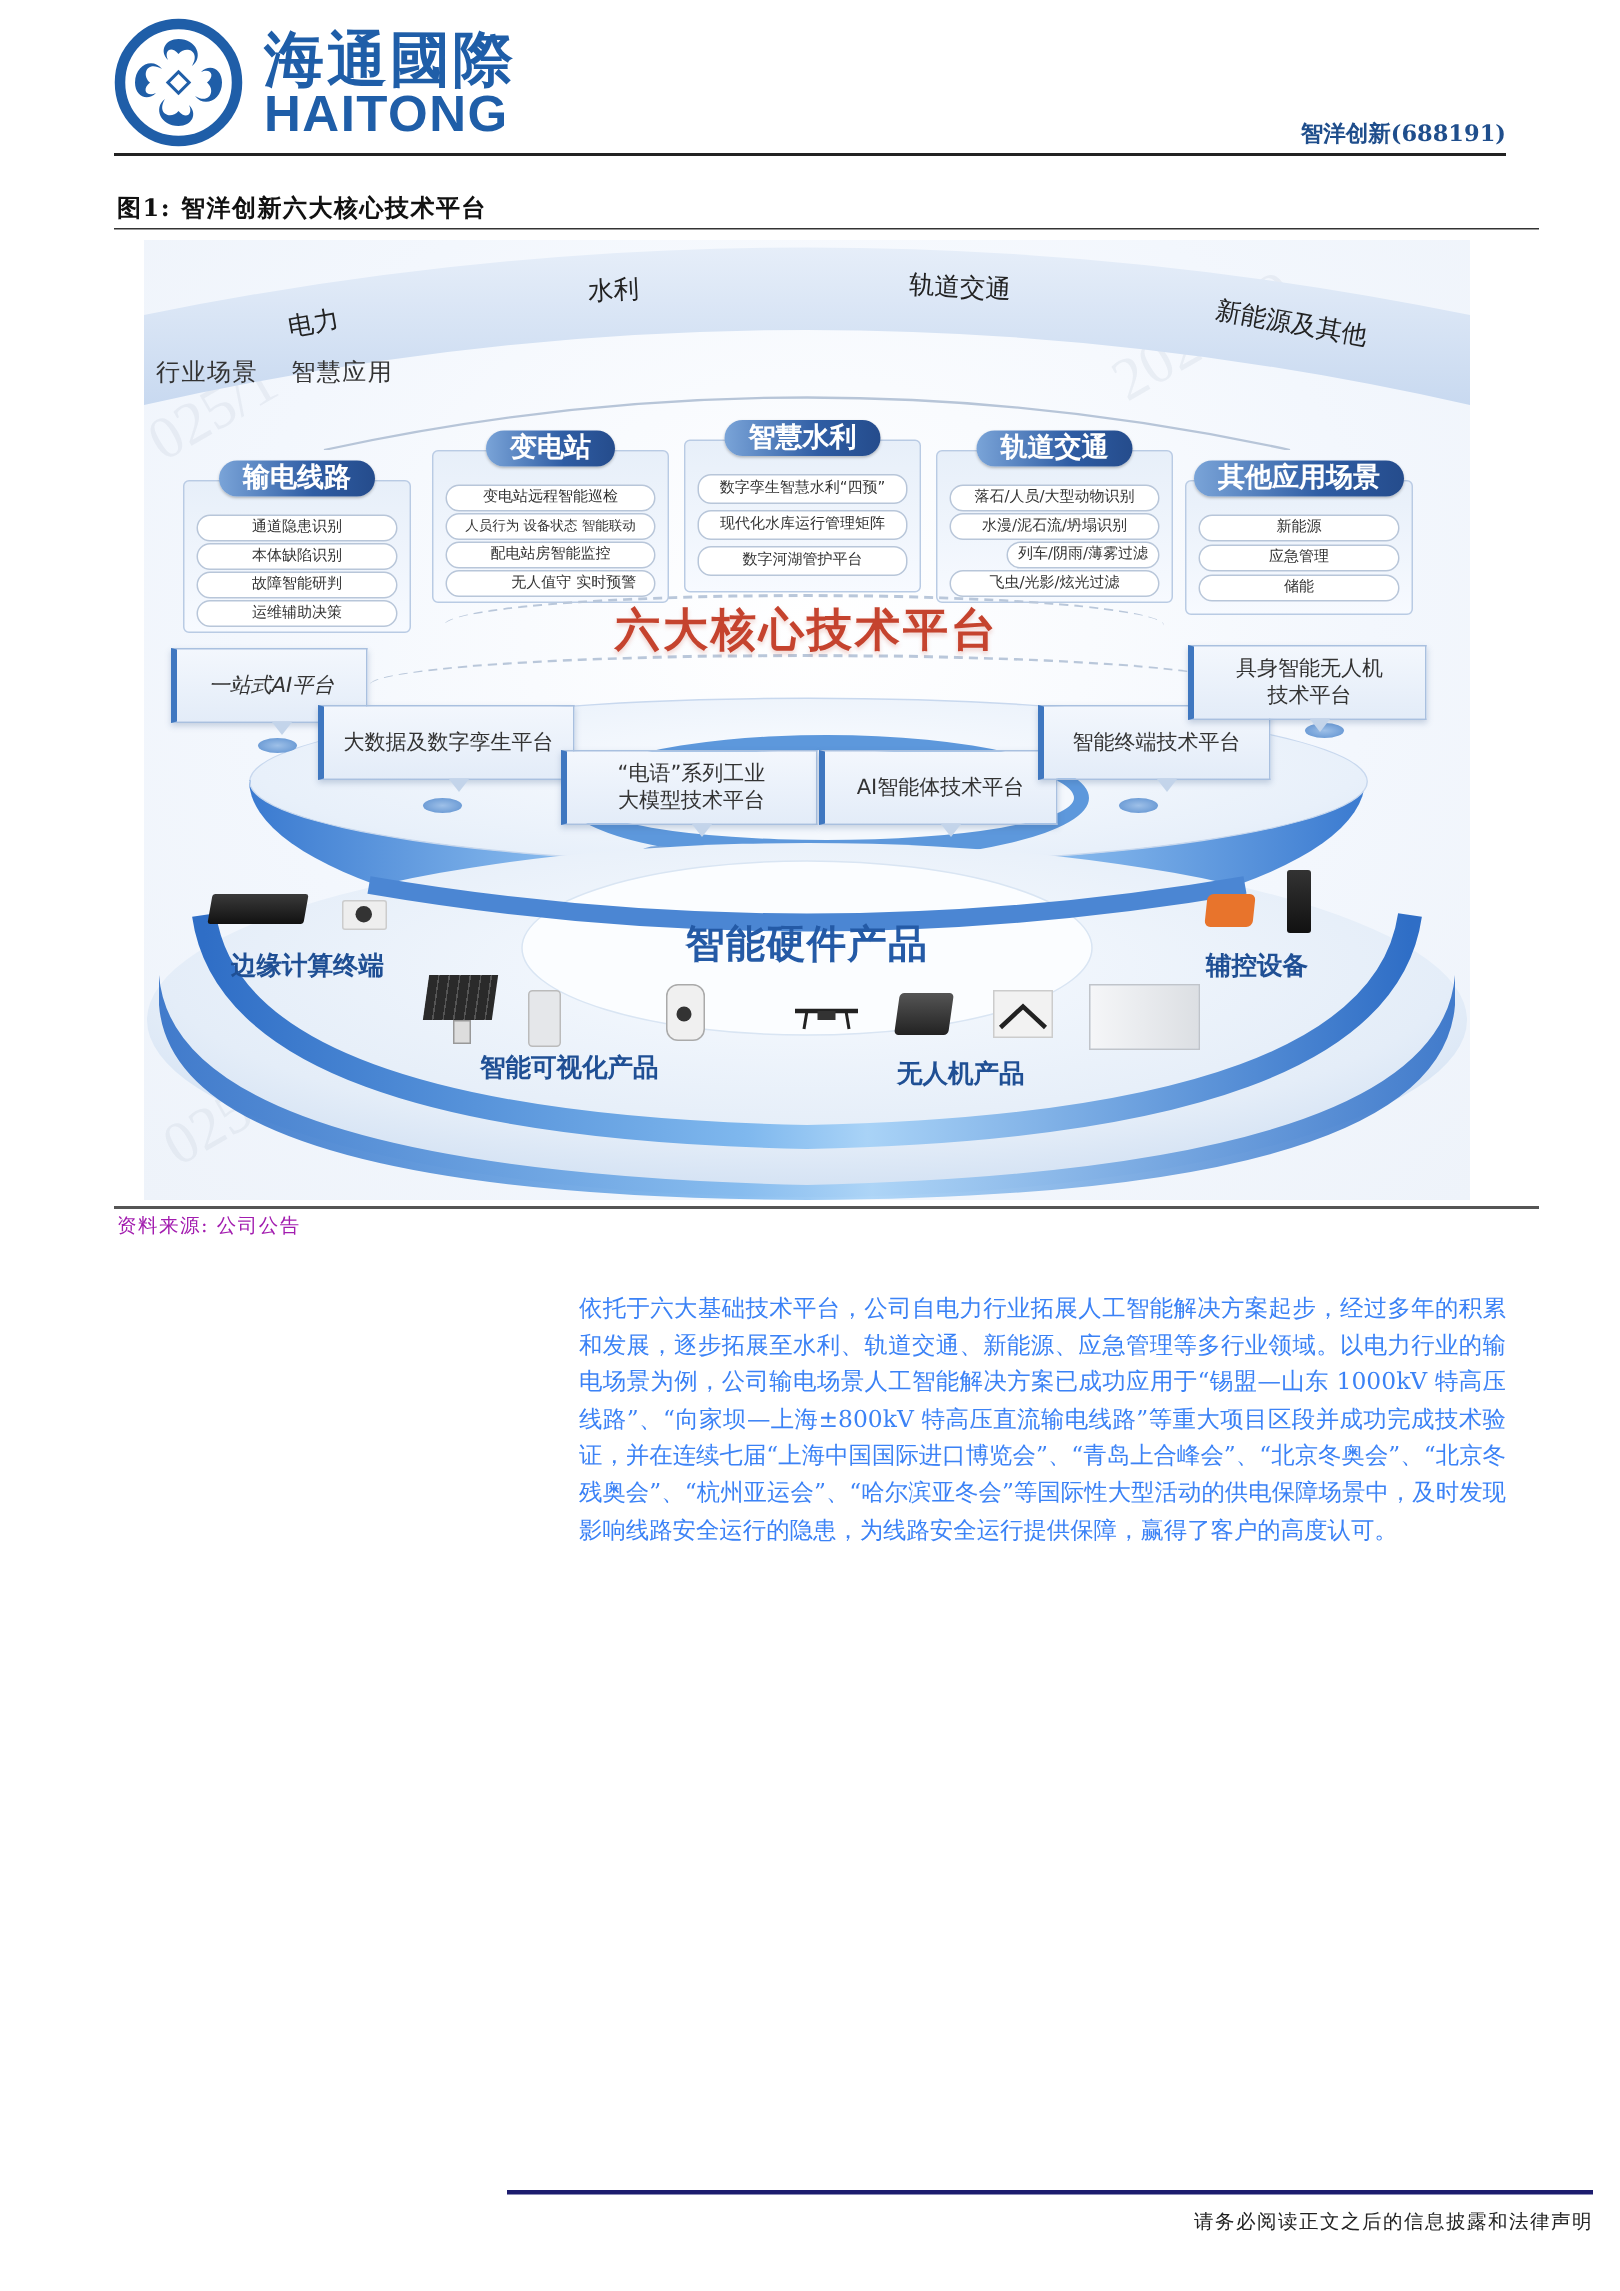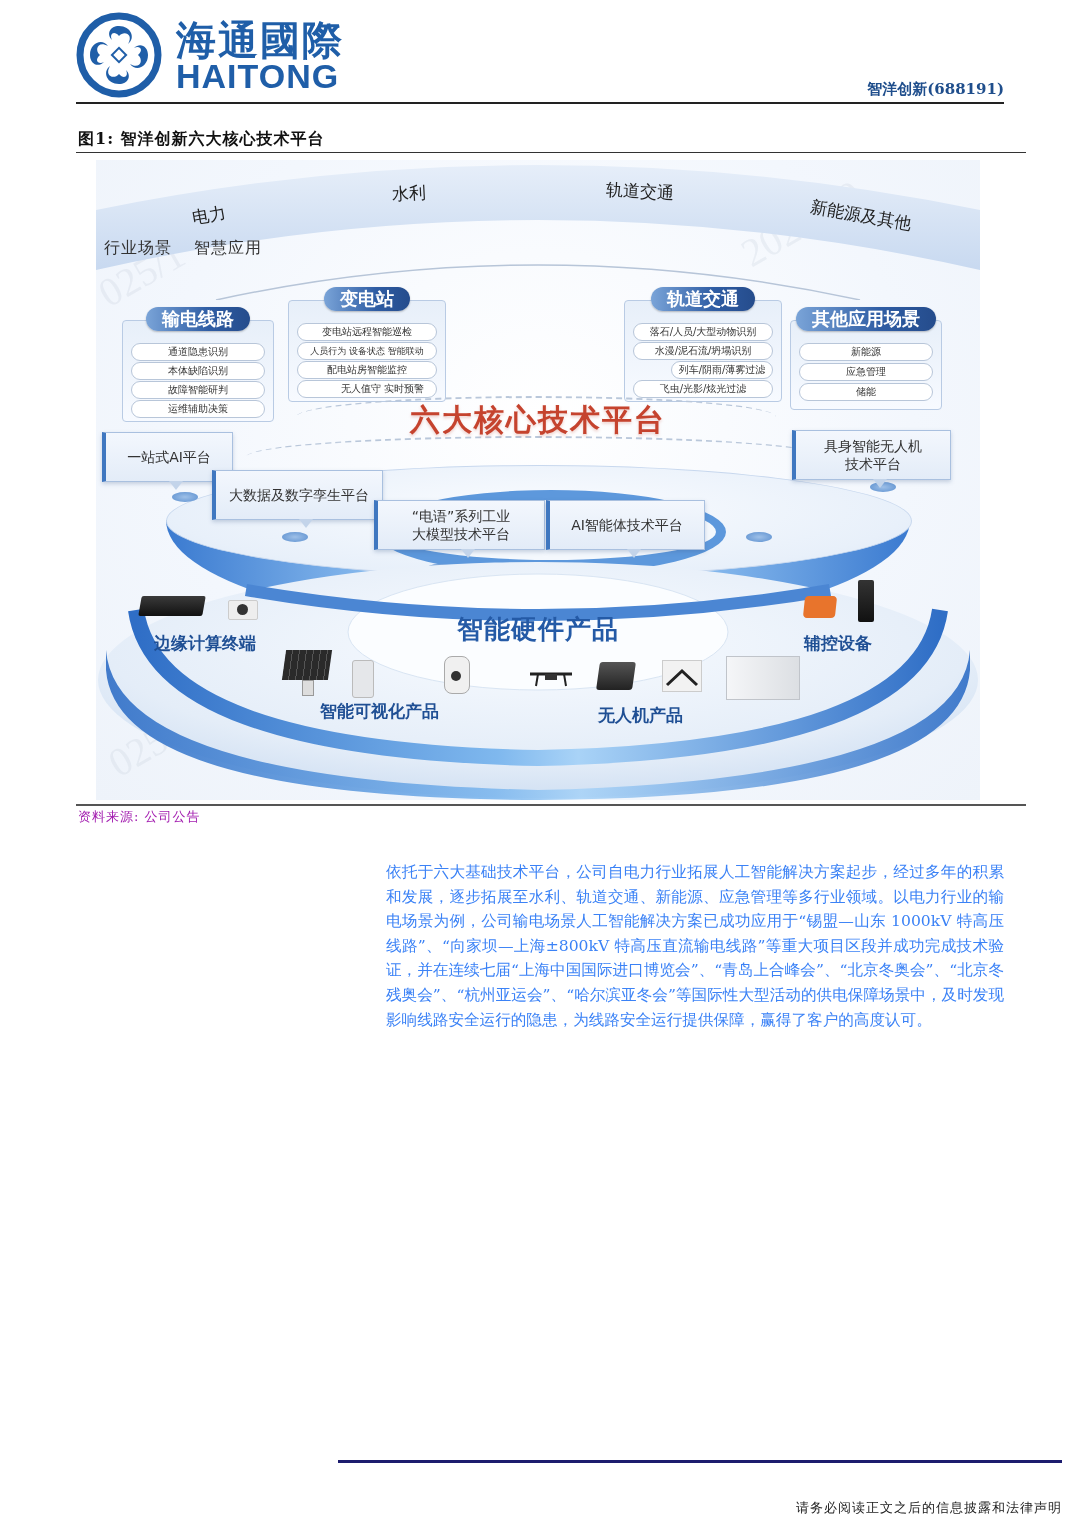--- a/index.html
+++ b/index.html
@@ -55,21 +55,21 @@
 
   .watermark { position:absolute; font-size:40px; color:rgba(180,190,205,.18); transform:rotate(-30deg); font-family:"Liberation Serif",serif; }
 
   .src-line { left:76px; top:804px; width:950px; height:2px; background:#555; }
   .source { left:78px; top:808px; font-size:13px; color:#a21caf; font-family:"DejaVu Serif",serif; letter-spacing:1px; }
 
   .body-text { left:386px; top:860px; width:618px; font-size:15.6px; line-height:24.6px; color:#3b82f6; text-align:justify;
                font-family:"DejaVu Serif",serif; }
 
   .foot-line { left:338px; top:1460px; width:724px; height:3px; background:#1c1c6e; }
-  .foot-note { right:18px; top:1472px; font-size:13px; color:#222; font-family:"DejaVu Serif",serif; letter-spacing:1px;margin-top:27px; }
+  .foot-note { right:18px; top:1472px; font-size:13px; color:#222; font-family:"DejaVu Serif",serif; letter-spacing:1px; }
 </style>
 </head>
 <body>
 
 <div class="abs logo">
   <svg width="86" height="86" viewBox="0 0 86 86">
     <circle cx="43" cy="43" r="39" fill="none" stroke="#1f5ea8" stroke-width="7"></circle>
     <g fill="#1f5ea8">
       <path d="M43 14 C55 14 60 26 52 32 C58 22 48 18 43 24 C38 18 33 22 36 28 C30 22 34 14 43 14Z"></path>
       <path d="M72 43 C72 55 60 60 54 52 C64 58 68 48 62 43 C68 38 64 33 58 36 C64 30 72 34 72 43Z"></path>
@@ -124,20 +124,26 @@
   </div>
 
   <div class="card" style="left:192px;top:140px;width:156px;height:100px;">
     <div class="card-hd">变电站</div>
     <div class="pill" style="top:22px;">变电站远程智能巡检</div>
     <div class="pill" style="top:41px;font-size:9px;">人员行为 设备状态 智能联动</div>
     <div class="pill" style="top:60px;">配电站房智能监控</div>
     <div class="pill" style="top:79px;padding-left:31px;">无人值守 实时预警</div>
   </div>
 
+  <div class="card" style="left:360px;top:133px;width:156px;height:100px;">
+    <div class="card-hd">智慧水利</div>
+    <div class="pill" style="top:22px;height:18px;line-height:18px;">数字孪生智慧水利“四预”</div>
+    <div class="pill" style="top:46px;height:18px;line-height:18px;">现代化水库运行管理矩阵</div>
+    <div class="pill" style="top:70px;height:18px;line-height:18px;">数字河湖管护平台</div>
+  </div>
 
   <div class="card" style="left:528px;top:140px;width:156px;height:100px;">
     <div class="card-hd">轨道交通</div>
     <div class="pill" style="top:22px;">落石/人员/大型动物识别</div>
     <div class="pill" style="top:41px;">水漫/泥石流/坍塌识别</div>
     <div class="pill" style="top:60px;margin-left:38px;">列车/阴雨/薄雾过滤</div>
     <div class="pill" style="top:79px;">飞虫/光影/炫光过滤</div>
   </div>
 
   <div class="card" style="left:694px;top:160px;width:150px;height:88px;">
@@ -155,25 +161,26 @@
   <div class="disc-top"></div>
   <div class="disc-ring"></div>
 
   <div class="dot" style="left:76px;top:332px;"></div>
   <div class="dot" style="left:186px;top:372px;"></div>
   <div class="dot" style="left:330px;top:404px;"></div>
   <div class="dot" style="left:508px;top:404px;"></div>
   <div class="dot" style="left:650px;top:372px;"></div>
   <div class="dot" style="left:774px;top:322px;"></div>
 
-  <div class="bubble" style="left:6px;top:272px;width:126px;height:48px;">一站式AI平台</div>
+  <div class="bubble" style="left:18px;top:272px;width:126px;height:48px;font-style:italic;">一站式AI平台</div>
   <div class="bubble" style="left:116px;top:310px;width:166px;height:48px;">大数据及数字孪生平台</div>
   <div class="bubble" style="left:278px;top:340px;width:166px;height:48px;white-space:pre-line;">“电语”系列工业
 大模型技术平台</div>
   <div class="bubble" style="left:450px;top:340px;width:154px;height:48px;">AI智能体技术平台</div>
+  <div class="bubble" style="left:596px;top:310px;width:150px;height:48px;">智能终端技术平台</div>
   <div class="bubble" style="left:696px;top:270px;width:154px;height:48px;white-space:pre-line;">具身智能无人机
 技术平台</div>
 
   <svg class="abs" style="left:0;top:390px;" width="884" height="250">
     <defs>
       <linearGradient id="ringg" x1="0" y1="0" x2="1" y2="0">
         <stop offset="0" stop-color="#2f6ec6"></stop>
         <stop offset="0.45" stop-color="#7fb8ee"></stop>
         <stop offset="0.55" stop-color="#a9d3f7"></stop>
         <stop offset="1" stop-color="#2f6ec6"></stop>

